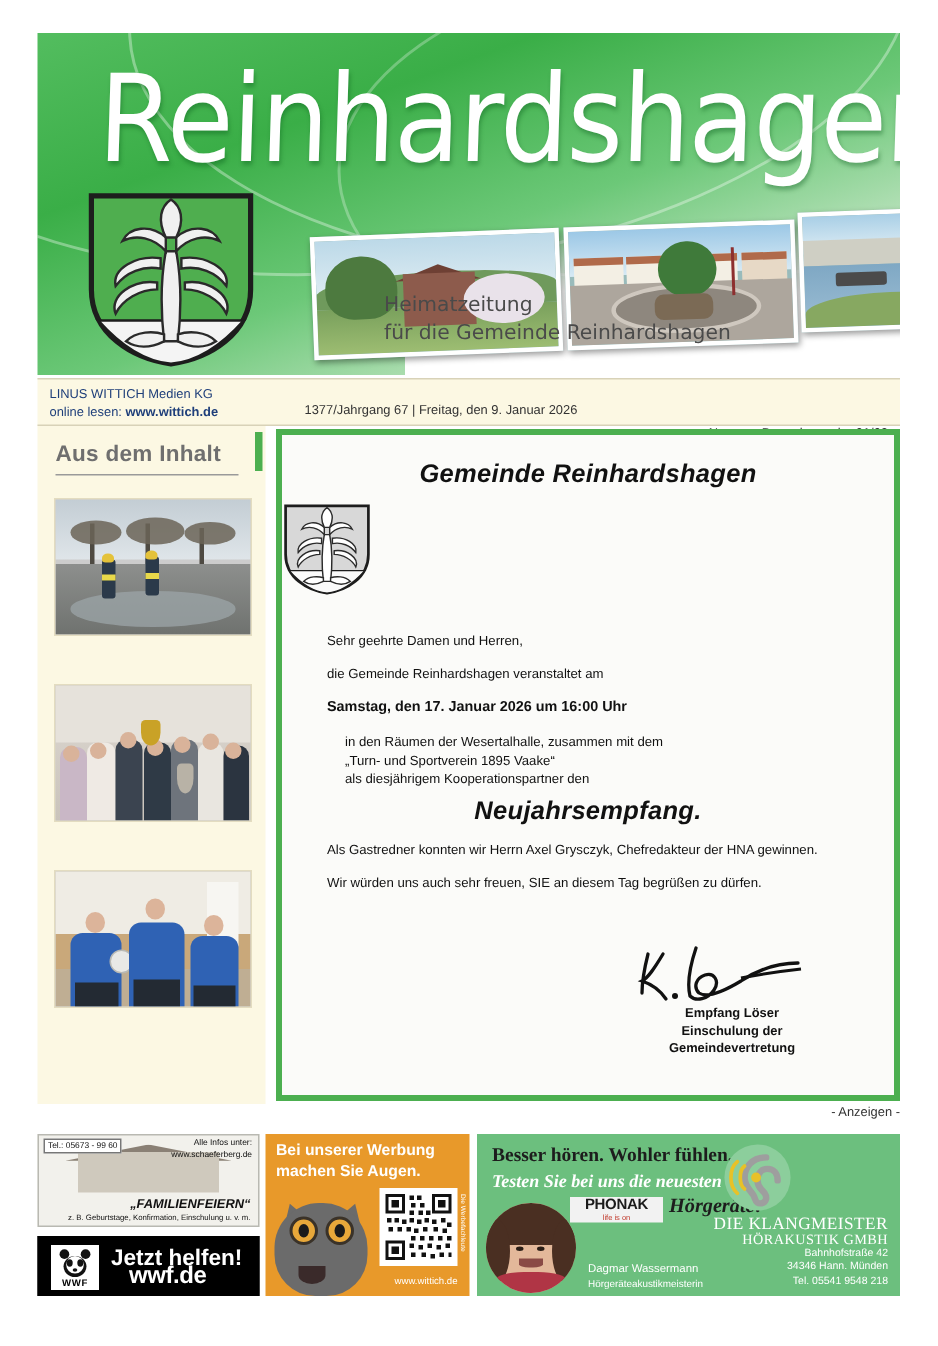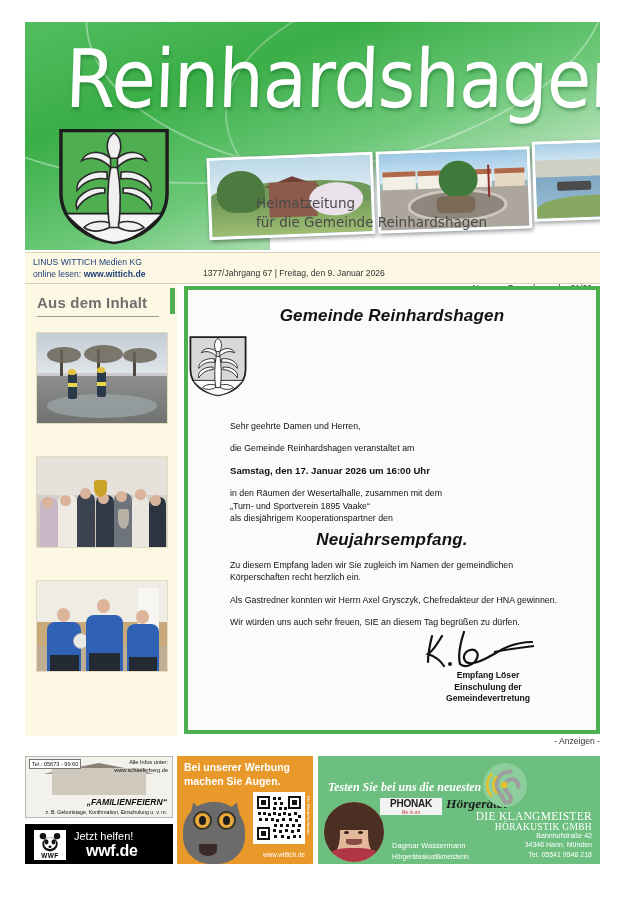--- a/index.html
+++ b/index.html
@@ -158,21 +158,21 @@
     border:4px solid #4caf50;
     box-sizing:border-box;
   }
   .nt-title{
     text-align:center;margin-top:16px;
     font-size:17px;font-weight:bold;font-style:italic;
     color:#111;letter-spacing:.2px;
   }
   .nt-crest{margin:8px auto 0;width:60px;height:64px;}
   .nt-body{margin:18px 30px 0 30px;color:#111;font-size:8.8px;line-height:12.4px;}
-  .nt-body p{margin:0 0 10px 12px;}
+  .nt-body p{margin:0 0 10px 0;}
   .nt-center{text-align:left;font-weight:bold;font-size:9.6px;margin:0 0 12px 0;}
   .nt-lines{margin:0 0 10px 12px;}
   .nt-lines span{display:block;}
   .nt-big{
     text-align:center;font-size:17px;font-weight:bold;font-style:italic;
     margin:0 0 12px 0;color:#111;letter-spacing:.2px;
   }
   .nt-sig{position:absolute;left:0;right:0;bottom:14px;height:90px;}
   .sig-col{position:absolute;width:180px;}
   .sig-l{left:32px;}
@@ -205,21 +205,21 @@
   .sch-sub{position:absolute;left:0;right:0;bottom:2px;text-align:right;padding-right:5px;font-size:5.2px;color:#111;}
 
   
   .ad-wwf{
     left:0;top:68px;width:148px;height:40px;
     background:#000;border:1px solid #000;
   }
   .wwf-box{position:absolute;left:8px;top:5px;width:32px;height:30px;background:#fff;}
   .wwf-panda{position:absolute;left:4px;top:2px;width:24px;height:20px;}
   .wwf-word{position:absolute;left:0;right:0;bottom:1px;text-align:center;font-size:6.4px;font-weight:bold;color:#000;letter-spacing:.5px;}
-  .wwf-t1{position:absolute;left:48px;top:5px;font-size:11px;font-weight:normal;color:#fff;}
+  .wwf-t1{position:absolute;left:48px;top:5px;font-size:15px;font-weight:bold;color:#fff;}
   .wwf-t2{position:absolute;left:60px;top:17px;font-size:16px;font-weight:bold;color:#fff;letter-spacing:-.3px;}
 
   
   .ad-cat{
     left:152px;top:0;width:136px;height:108px;
     background:#e8992a;
   }
   .cat-t1{position:absolute;left:7px;top:5px;font-size:10.5px;font-weight:bold;color:#fff;}
   .cat-t2{position:absolute;left:7px;top:19px;font-size:10.5px;font-weight:bold;color:#fff;}
   .cat-img{position:absolute;left:0;bottom:0;width:78px;height:72px;}
@@ -427,21 +427,20 @@
     <div class="nt-body">
       <p>Sehr geehrte Damen und Herren,</p>
       <p>die Gemeinde Reinhardshagen veranstaltet am</p>
       <p class="nt-center">Samstag, den 17. Januar 2026 um 16:00 Uhr</p>
       <div class="nt-lines">
         <span>in den Räumen der Wesertalhalle, zusammen mit dem</span>
         <span>„Turn- und Sportverein 1895 Vaake“</span>
         <span>als diesjährigem Kooperationspartner den</span>
       </div>
       <div class="nt-big">Neujahrsempfang.</div>
-      <p>Zu diesem Empfang laden wir Sie zugleich im Namen der gemeindlichen Körperschaften recht herzlich ein.</p>
       <p>Als Gastredner konnten wir Herrn Axel Grysczyk, Chefredakteur der HNA gewinnen.</p>
       <p>Wir würden uns auch sehr freuen, SIE an diesem Tag begrüßen zu dürfen.</p>
     </div>
 
     <div class="nt-sig">
       <div class="sig-col sig-r">
         <div class="sig-img">
           <svg width="180" height="44" viewBox="0 0 180 44" style="display:block;margin:0 auto">
             <path d="M34 10 C32 18 30 28 30 36 M44 10 C38 20 34 26 30 28 C36 30 42 34 46 40" fill="none" stroke="#111" stroke-width="2.2" stroke-linecap="round"></path>
             <circle cx="52" cy="38" r="2" fill="#111"></circle>
@@ -558,20 +557,21 @@
             <rect x="37" y="40" width="3" height="3"></rect>
               <rect x="43" y="40" width="2" height="3"></rect>
           </g>
         </svg>
       </div>
       <div class="cat-vert">Die Werbefachleute</div>
       <div class="cat-url">www.wittich.de</div>
     </div>
 
     <div class="ad ad-klang">
+      <div class="kl-t1">Besser hören. Wohler fühlen.</div>
       <div class="kl-t2">Testen Sie bei uns die neuesten</div>
       <div class="kl-phonak">
         <div class="kl-ph-t">PHONAK</div>
         <div class="kl-ph-s">life is on</div>
       </div>
       <div class="kl-t3">Hörgeräte!</div>
 
       <svg class="kl-ear" viewBox="0 0 48 48">
         <circle cx="24" cy="24" r="23" fill="#8cce9c"></circle>
         <path d="M30 10 C20 10 15 17 15 24 C15 30 19 33 21 36 C23 39 22 42 26 42 C30 42 31 38 29 35 C27 32 24 31 24 26 C24 21 27 18 31 18 C35 18 38 21 38 26" fill="none" stroke="#9e9e9e" stroke-width="4.5" stroke-linecap="round"></path>

